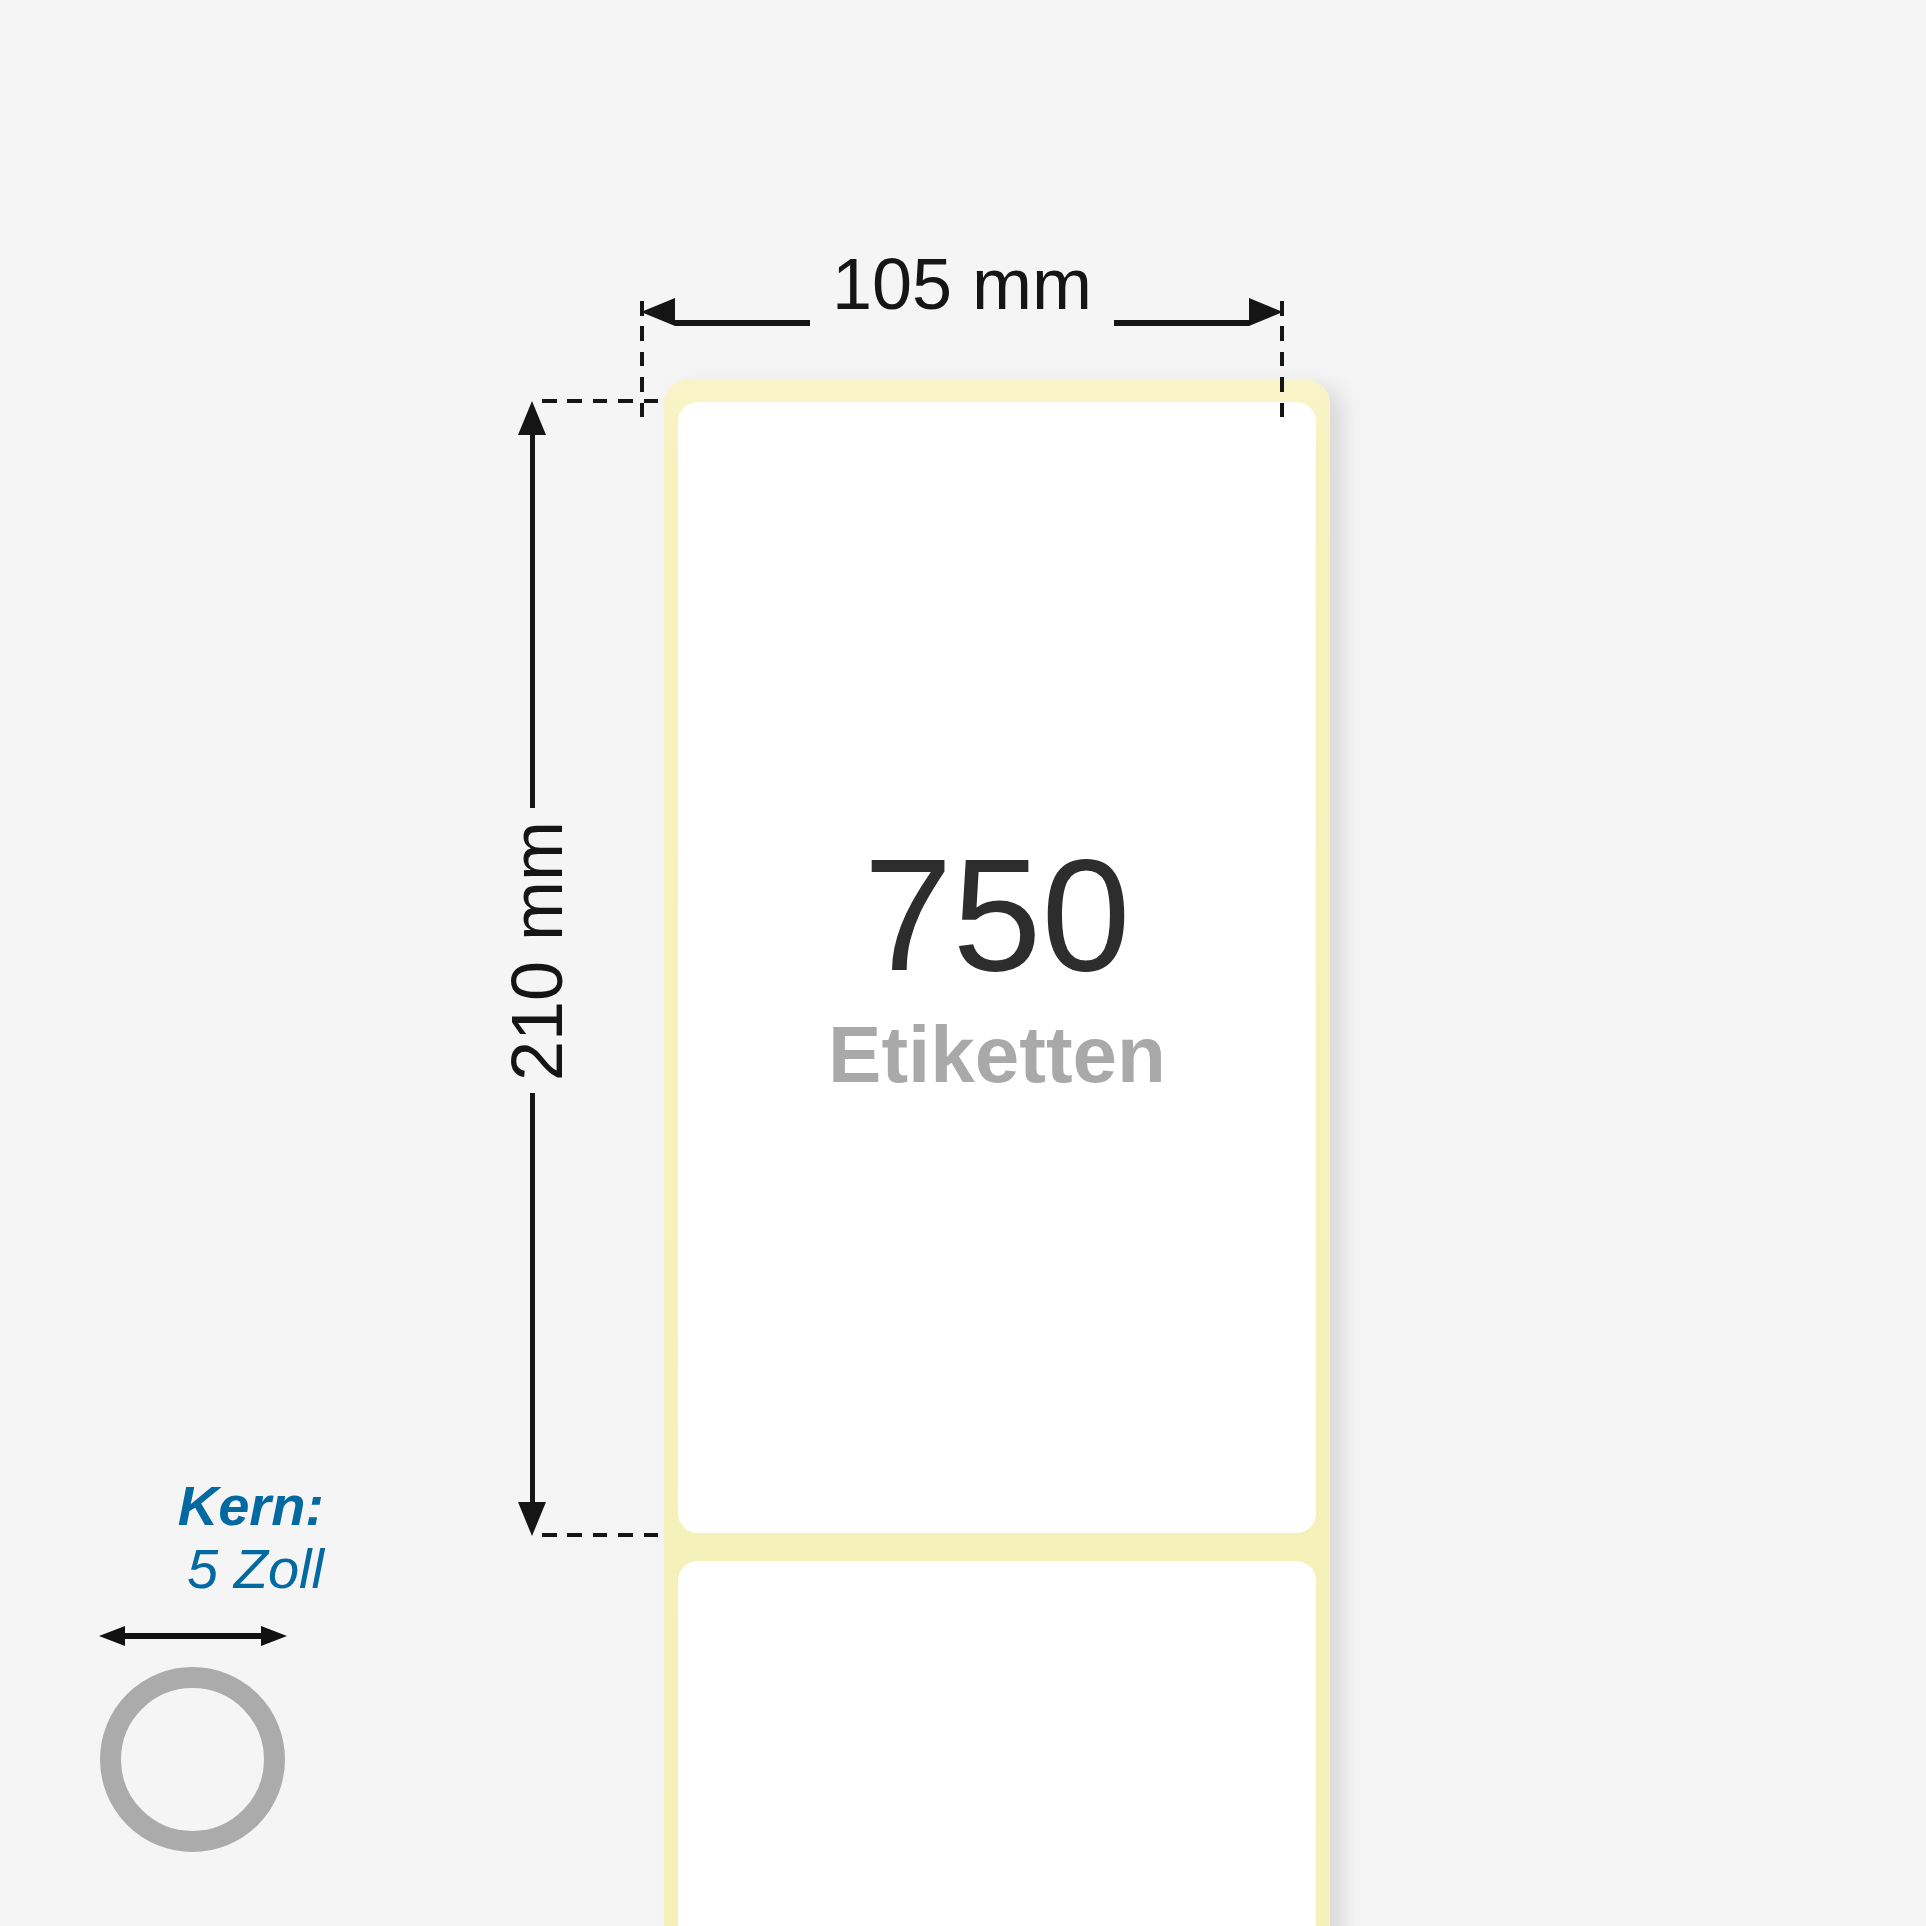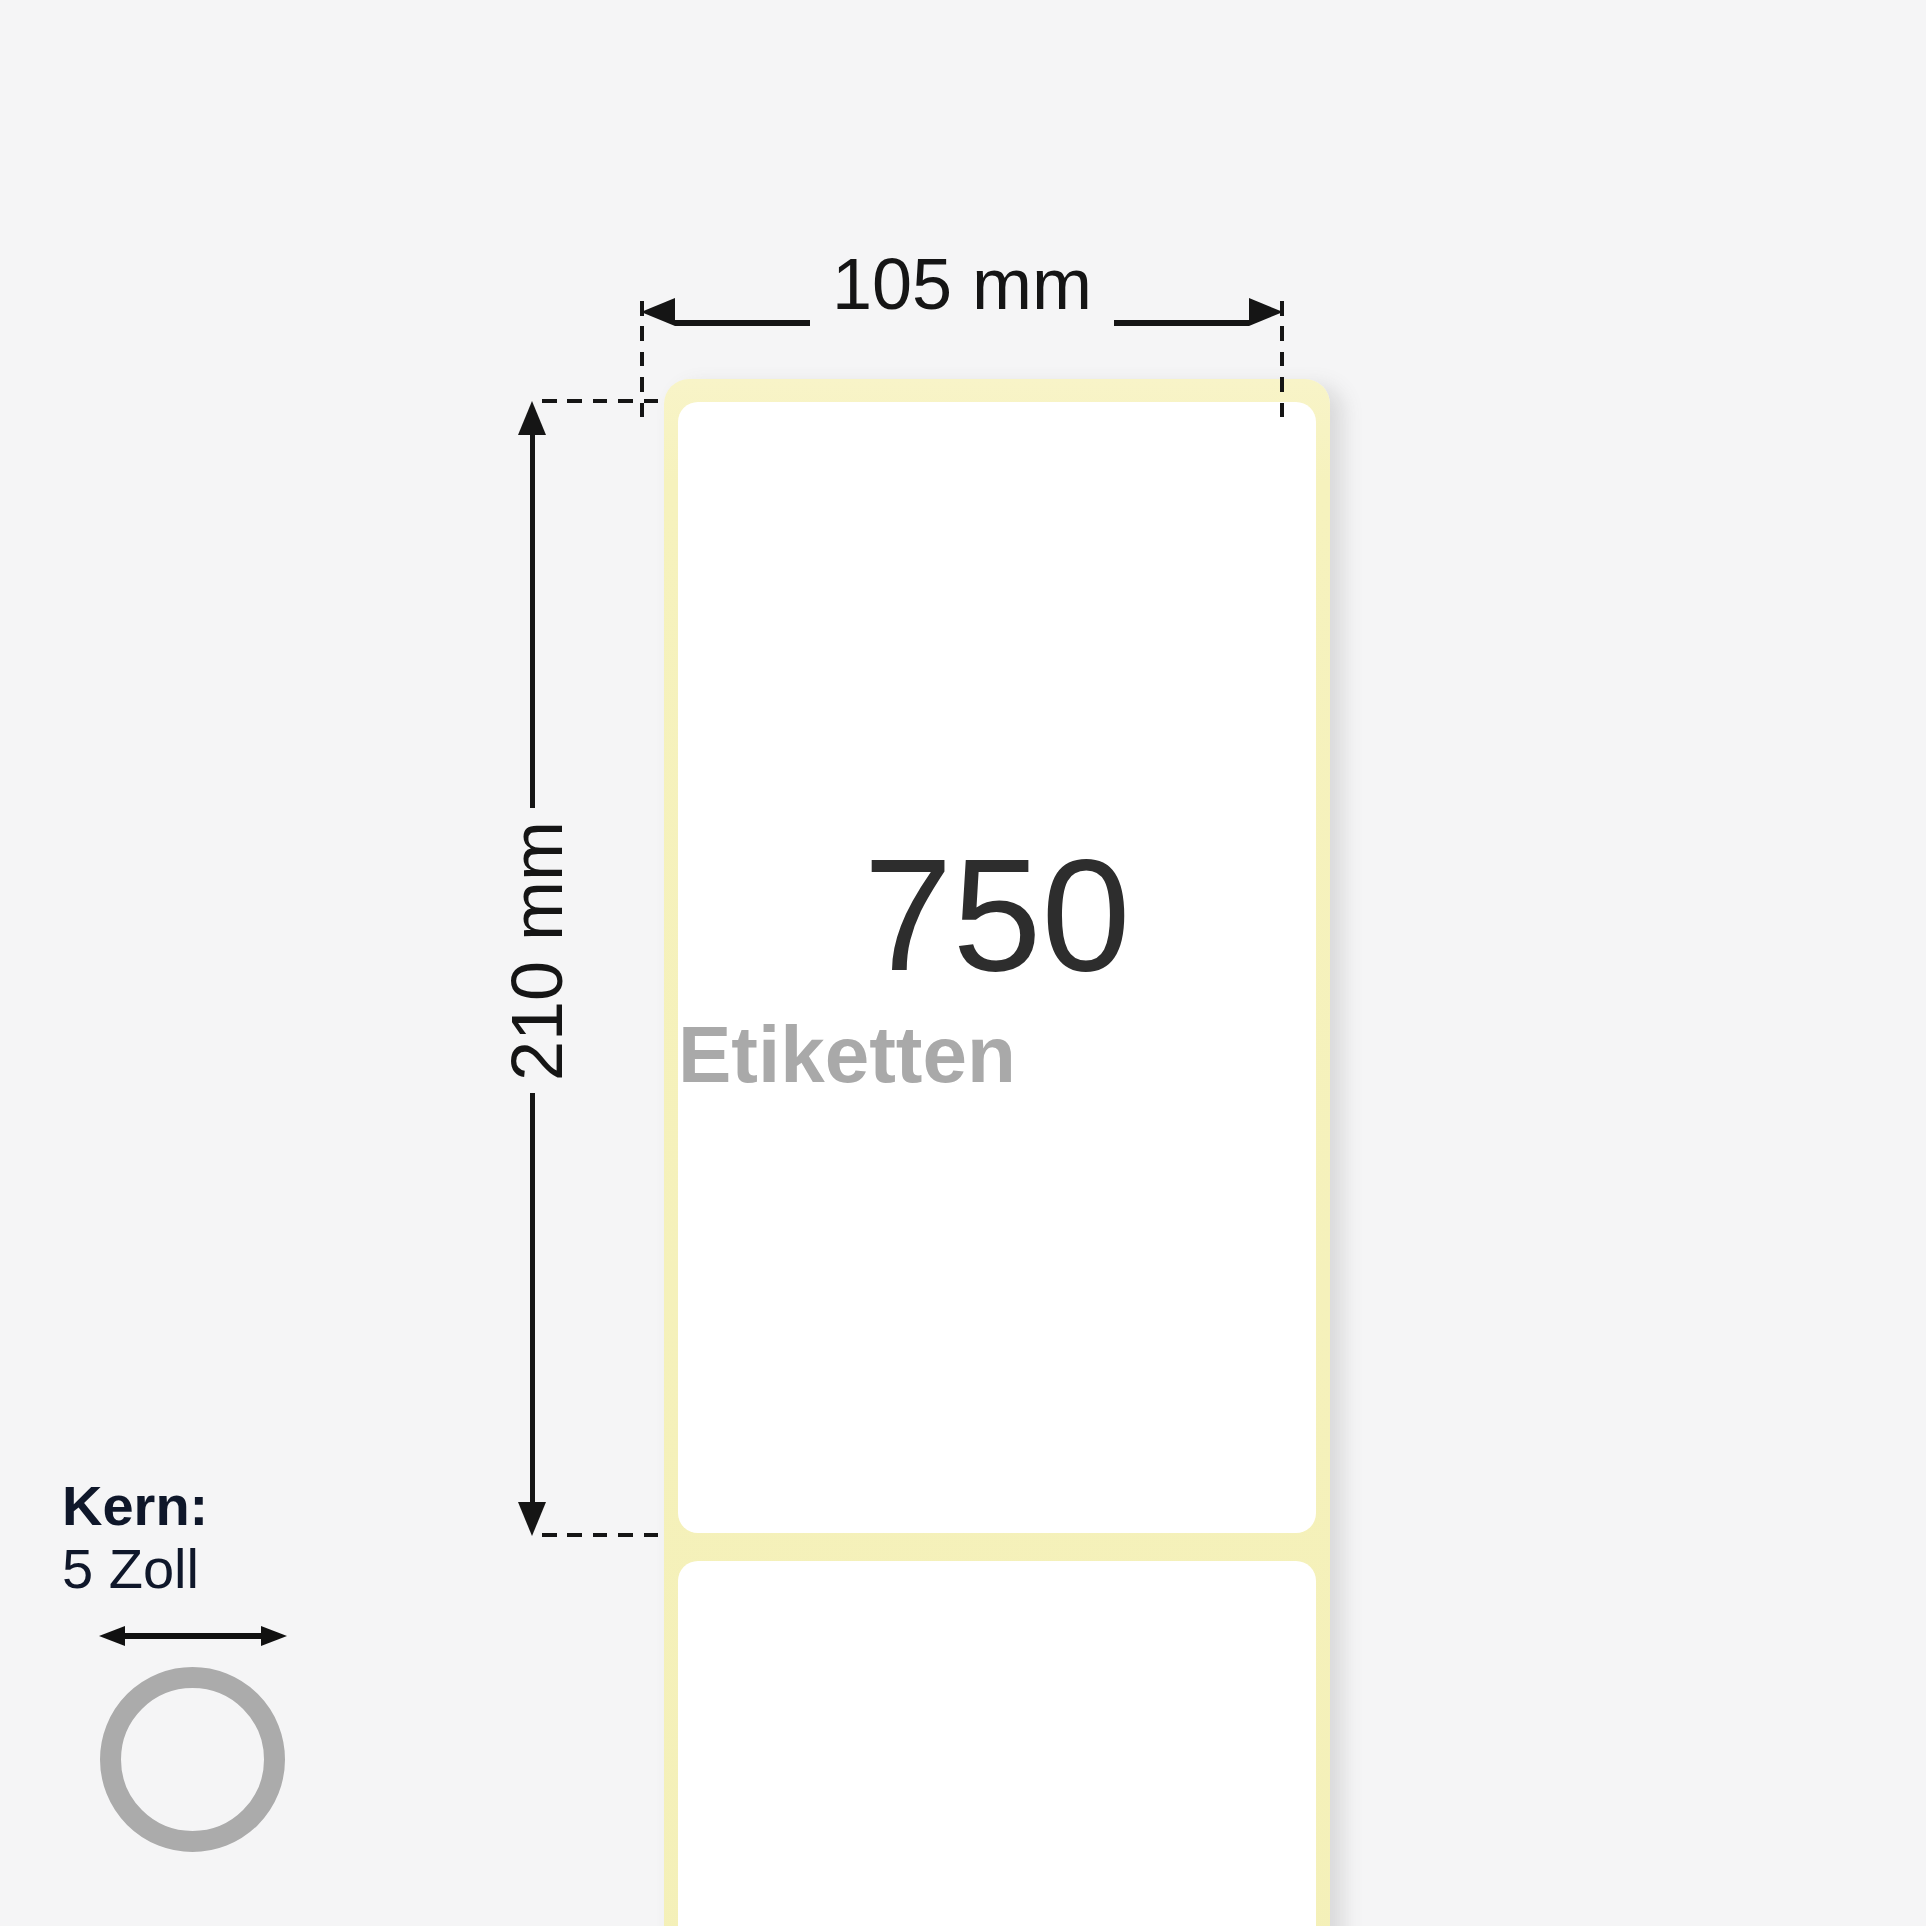--- a/index.html
+++ b/index.html
@@ -34,20 +34,21 @@
   .count {
     left: 0; right: 0; top: 433px;
     text-align: center;
     font-size: 160px; line-height: 1;
     font-weight: 500;
     color: #2d2d2d;
     letter-spacing: 0px;
   }
   .count-sub {
     left: 0; right: 0; top: 613px;
+    text-align: center;
     font-size: 80px; line-height: 1;
     font-weight: 700;
     color: #a9a9a9;
   }
 
   
   .dim-width {
     left: 641px; top: 243px;
     width: 642px; height: 83px;
     display: flex; align-items: flex-end;
@@ -86,23 +87,24 @@
   .dim-height-text {
     left: 371px; top: 914px;
     width: 324px; height: 74px;
     text-align: center;
     transform: rotate(-90deg);
   }
 
   
   .core-caption {
     left: 62px; top: 1474px; width: 262px;
-    text-align: left;
+    text-align: right;
     font-size: 56px; line-height: 63px;
-    color: #0f172a;
+    color: #0369a1;
+    font-style: italic;
   }
   .core-caption .line { position: static; display: block; }
   .core-caption .bold { font-weight: 700; }
   .core-arrow {
     left: 99px; top: 1622px;
     width: 188px; height: 28px;
     display: flex; align-items: center;
   }
   .core-arrow .hline2 { position: static; flex: 1; height: 5.4px; background: #111111; }
   .ah2-left  { position: static; width: 0; height: 0; border-top: 10.8px solid transparent; border-bottom: 10.8px solid transparent; border-right: 26px solid #111111; }

